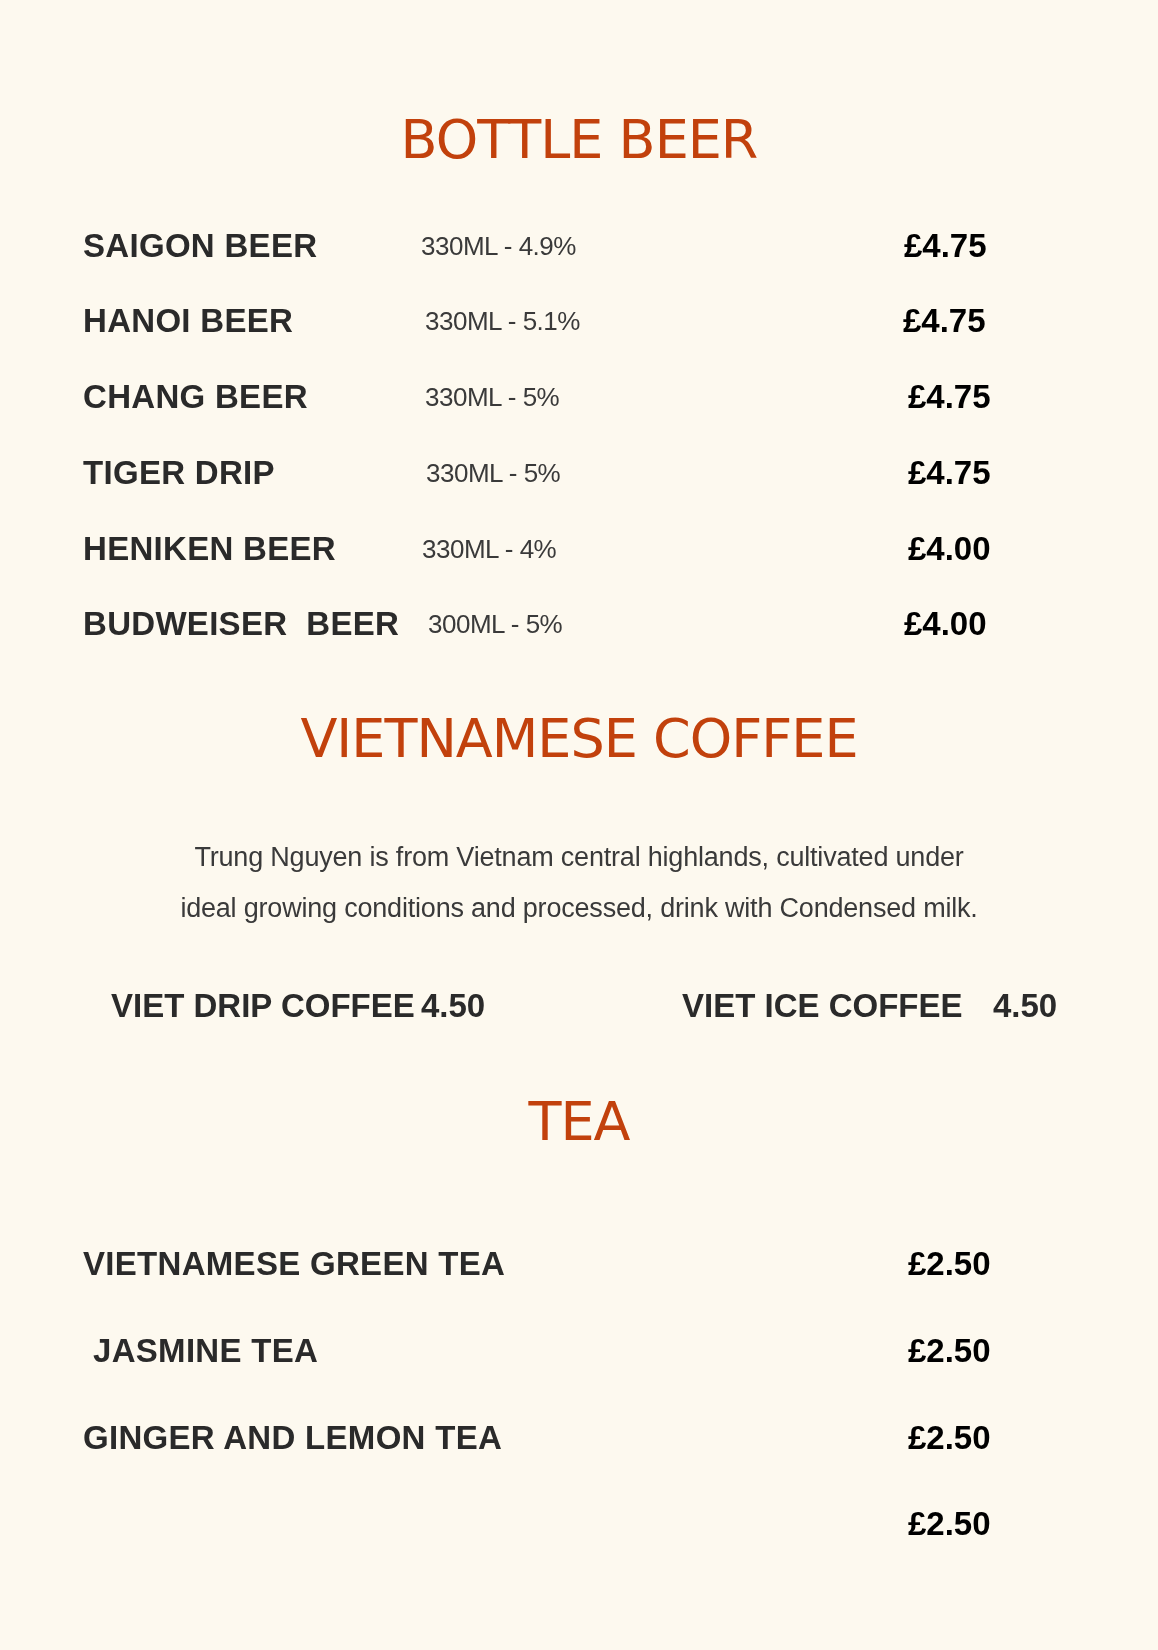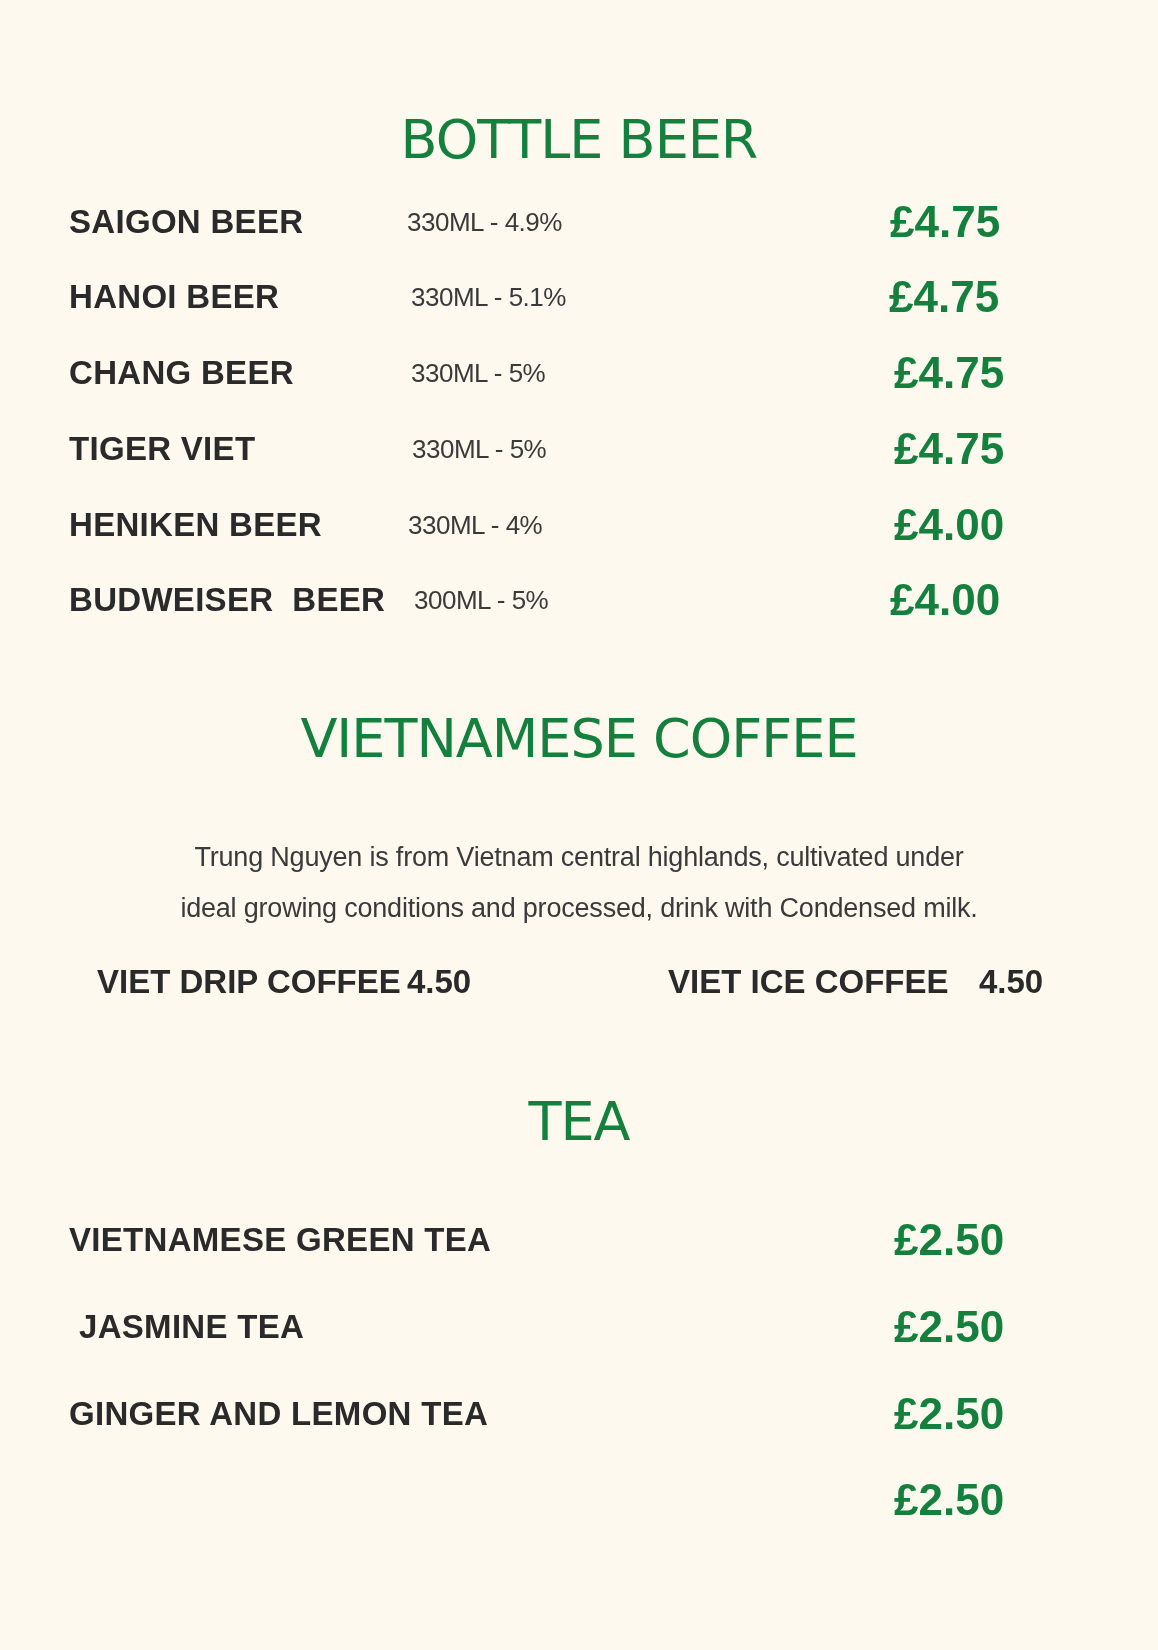--- a/index.html
+++ b/index.html
@@ -13,33 +13,34 @@
       position: relative;
       overflow: hidden;
       font-family: "Liberation Sans", "DejaVu Sans", sans-serif;
       color: #2b2b2b;
     }
     .heading {
       position: absolute;
       left: 0;
       width: 1158px;
       text-align: center;
-      color: #15803d;
+      color: #c2410c;
       font-family: "DejaVu Sans", "Liberation Sans", sans-serif;
       font-weight: normal;
       font-size: 54px;
       letter-spacing: -1px;
       line-height: 1;
       margin: 0;
     }
     .row {
       position: absolute;
-      left: 0;
+      left: 14px;
       width: 1028px;
       height: 44px;
+      margin-top: 24px;
     }
     .name {
       position: absolute;
       font-weight: bold;
       font-size: 33px;
       letter-spacing: 0.3px;
       line-height: 44px;
       white-space: pre;
       color: #2a2a2a;
     }
@@ -47,23 +48,23 @@
       position: absolute;
       font-size: 26px;
       line-height: 44px;
       color: #3a3a3a;
       letter-spacing: -0.5px;
       white-space: pre;
     }
     .price {
       position: absolute;
       font-weight: bold;
-      font-size: 44px;
+      font-size: 33px;
       line-height: 44px;
-      color: #15803d;
+      color: #000000;
       white-space: pre;
     }
     .desc {
       position: absolute;
       left: 0;
       width: 1158px;
       text-align: center;
       font-size: 27px;
       color: #3a3a3a;
       line-height: 40px;
@@ -97,21 +98,21 @@
     <span class="price" style="left:889px;">£4.75</span>
   </div>
 
   <div class="row" style="top:351px;">
     <span class="name" style="left:69px;">CHANG BEER</span>
     <span class="vol" style="left:411px;">330ML - 5%</span>
     <span class="price" style="left:894px;">£4.75</span>
   </div>
 
   <div class="row" style="top:427px;">
-    <span class="name" style="left:69px;">TIGER VIET</span>
+    <span class="name" style="left:69px;">TIGER DRIP</span>
     <span class="vol" style="left:412px;">330ML - 5%</span>
     <span class="price" style="left:894px;">£4.75</span>
   </div>
 
   <div class="row" style="top:503px;">
     <span class="name" style="left:69px;">HENIKEN BEER</span>
     <span class="vol" style="left:408px;">330ML - 4%</span>
     <span class="price" style="left:894px;">£4.00</span>
   </div>
 

